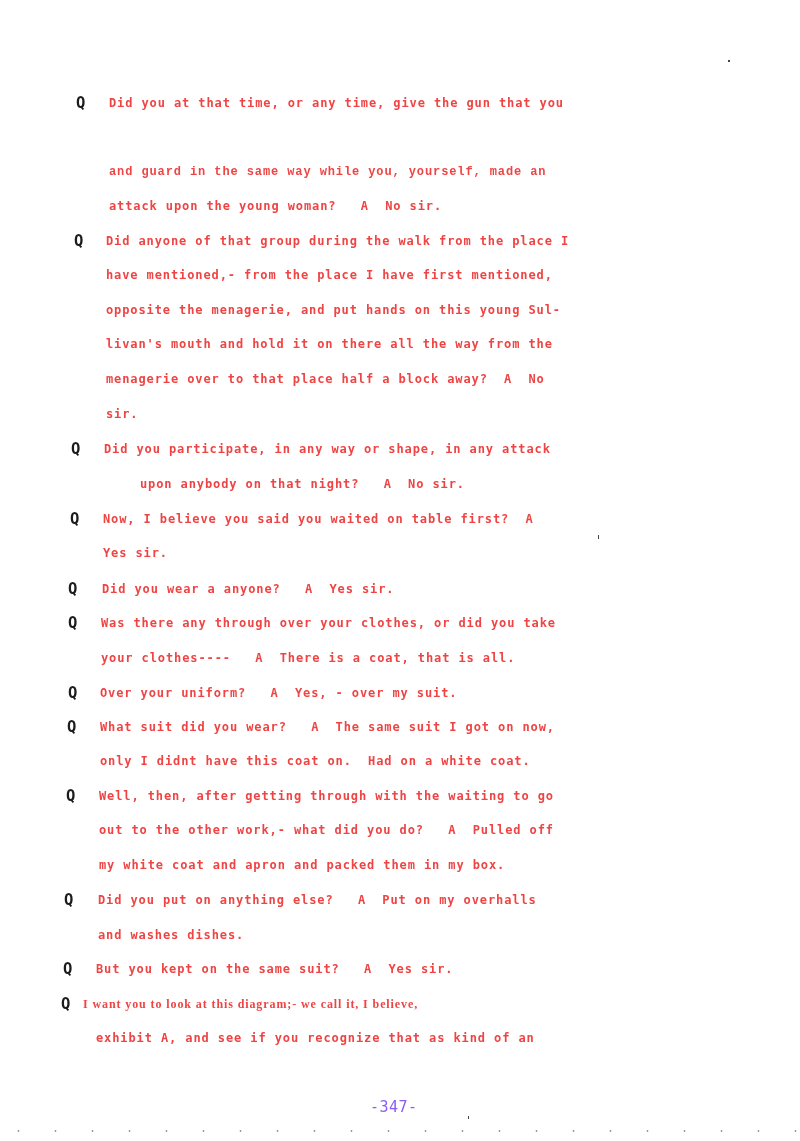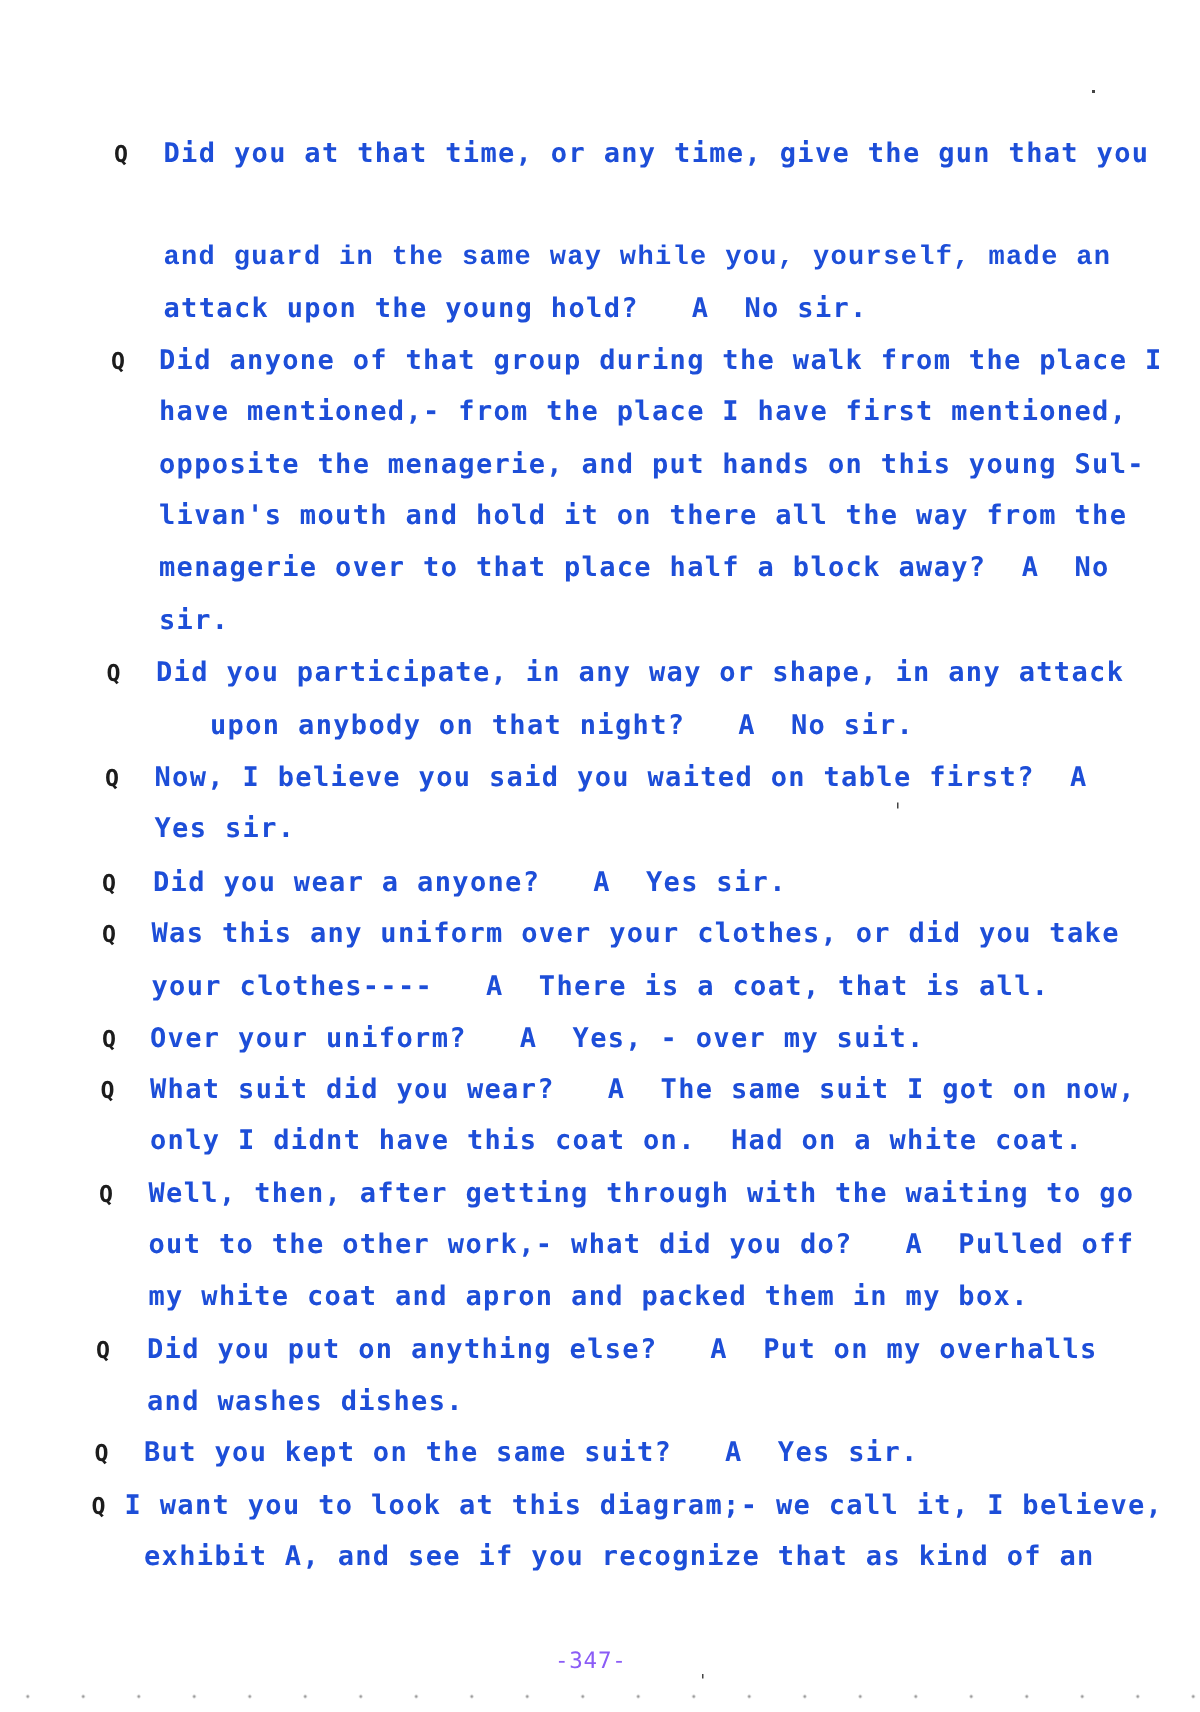--- a/index.html
+++ b/index.html
@@ -18,25 +18,25 @@
     .page {
       position: absolute;
       left: 0; top: 0;
       width: 800px;
       height: 1141px;
       background: #ffffff;
     }
     .line {
       position: absolute;
       white-space: pre;
-      font-size: 18px;
+      font-size: 12px;
       font-weight: bold;
       letter-spacing: 0.9px;
       line-height: 20px;
-      color: #1d4ed8;
+      color: #ef4444;
     }
     .q-marker {
       position: absolute;
       white-space: pre;
       font-size: 15.5px;
       font-weight: bold;
       line-height: 20px;
       color: #1c1c1c;
     }
     .page-number {
@@ -67,21 +67,21 @@
     }
   </style>
 </head>
 <body>
 
 <div class="page">
 
   <span class="q-marker" style="left:76px; top:93px;">Q</span>
   <span class="line" style="left:109px; top:93px;">Did you at that time, or any time, give the gun that you</span>
   <span class="line" style="left:109px; top:162px;font-family:Liberation Mono, monospace;">and guard in the same way while you, yourself, made an</span>
-  <span class="line" style="left:109px; top:196px;">attack upon the young hold?   A  No sir.</span>
+  <span class="line" style="left:109px; top:196px;">attack upon the young woman?   A  No sir.</span>
 
   <span class="q-marker" style="left:74px; top:231px;">Q</span>
   <span class="line" style="left:106px; top:231px;">Did anyone of that group during the walk from the place I</span>
   <span class="line" style="left:106px; top:265px;">have mentioned,- from the place I have first mentioned,</span>
   <span class="line" style="left:106px; top:300px;">opposite the menagerie, and put hands on this young Sul-</span>
   <span class="line" style="left:106px; top:334px;">livan's mouth and hold it on there all the way from the</span>
   <span class="line" style="left:106px; top:369px;">menagerie over to that place half a block away?  A  No</span>
   <span class="line" style="left:106px; top:404px;">sir.</span>
 
   <span class="q-marker" style="left:71px; top:439px;">Q</span>
@@ -89,21 +89,21 @@
   <span class="line" style="left:104px; top:474px;margin-left:36px;">upon anybody on that night?   A  No sir.</span>
 
   <span class="q-marker" style="left:70px; top:509px;">Q</span>
   <span class="line" style="left:103px; top:509px;">Now, I believe you said you waited on table first?  A</span>
   <span class="line" style="left:103px; top:543px;">Yes sir.</span>
 
   <span class="q-marker" style="left:68px; top:579px;">Q</span>
   <span class="line" style="left:102px; top:579px;">Did you wear a anyone?   A  Yes sir.</span>
 
   <span class="q-marker" style="left:68px; top:613px;">Q</span>
-  <span class="line" style="left:101px; top:613px;">Was this any uniform over your clothes, or did you take</span>
+  <span class="line" style="left:101px; top:613px;">Was there any through over your clothes, or did you take</span>
   <span class="line" style="left:101px; top:648px;">your clothes----   A  There is a coat, that is all.</span>
 
   <span class="q-marker" style="left:68px; top:683px;">Q</span>
   <span class="line" style="left:100px; top:683px;">Over your uniform?   A  Yes, - over my suit.</span>
 
   <span class="q-marker" style="left:67px; top:717px;">Q</span>
   <span class="line" style="left:100px; top:717px;">What suit did you wear?   A  The same suit I got on now,</span>
   <span class="line" style="left:100px; top:751px;">only I didnt have this coat on.  Had on a white coat.</span>
 
   <span class="q-marker" style="left:66px; top:786px;">Q</span>
@@ -112,21 +112,21 @@
   <span class="line" style="left:99px; top:855px;">my white coat and apron and packed them in my box.</span>
 
   <span class="q-marker" style="left:64px; top:890px;">Q</span>
   <span class="line" style="left:98px; top:890px;">Did you put on anything else?   A  Put on my overhalls</span>
   <span class="line" style="left:98px; top:925px;">and washes dishes.</span>
 
   <span class="q-marker" style="left:63px; top:959px;">Q</span>
   <span class="line" style="left:96px; top:959px;">But you kept on the same suit?   A  Yes sir.</span>
 
   <span class="q-marker" style="left:61px; top:994px;">Q</span>
-  <span class="line" style="left:83px; top:994px;">I want you to look at this diagram;- we call it, I believe,</span>
+  <span class="line" style="left:83px; top:994px;font-family:Liberation Serif, serif;">I want you to look at this diagram;- we call it, I believe,</span>
   <span class="line" style="left:96px; top:1028px;">exhibit A, and see if you recognize that as kind of an</span>
 
   <span class="page-number">-347-</span>
 
   <span class="speck" style="left:728px; top:60px;"></span>
   <span class="speck" style="left:598px; top:535px; height:4px; width:1px;"></span>
   <span class="speck" style="left:468px; top:1116px; width:1px; height:3px;"></span>
   <span class="bottom-dots"></span>
 </div>
 

